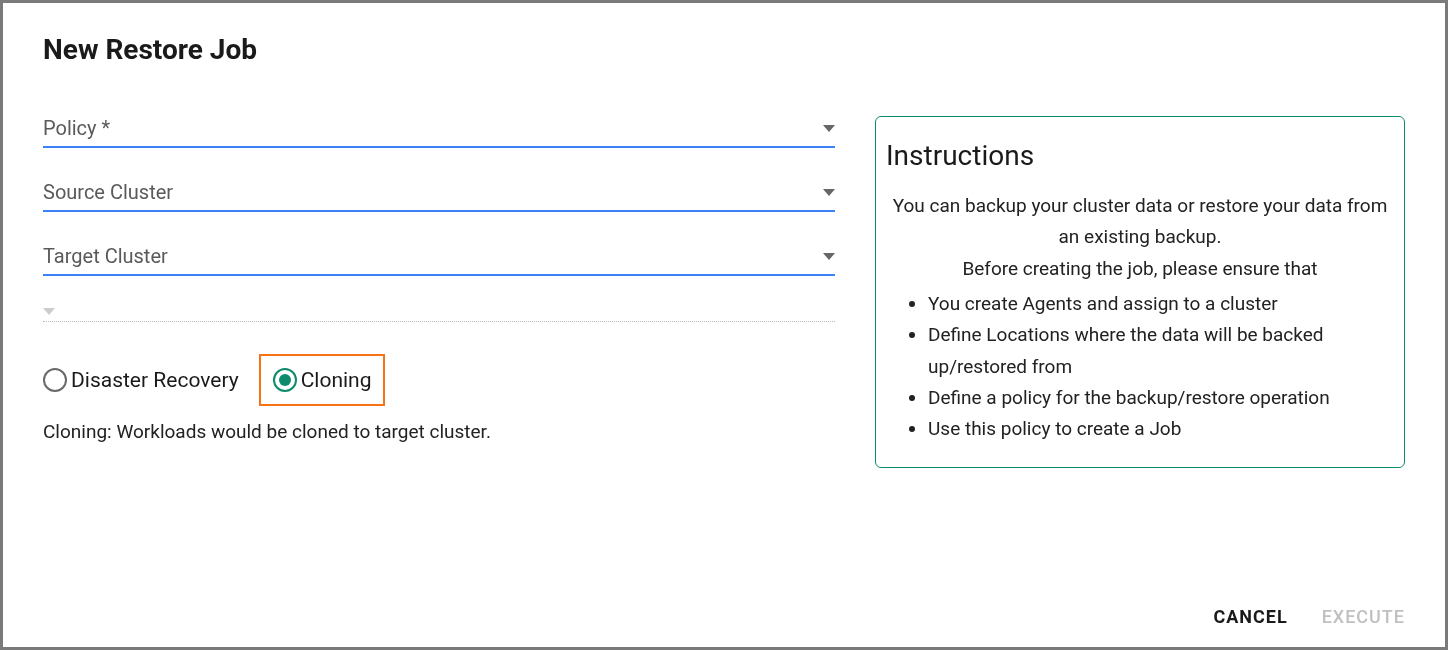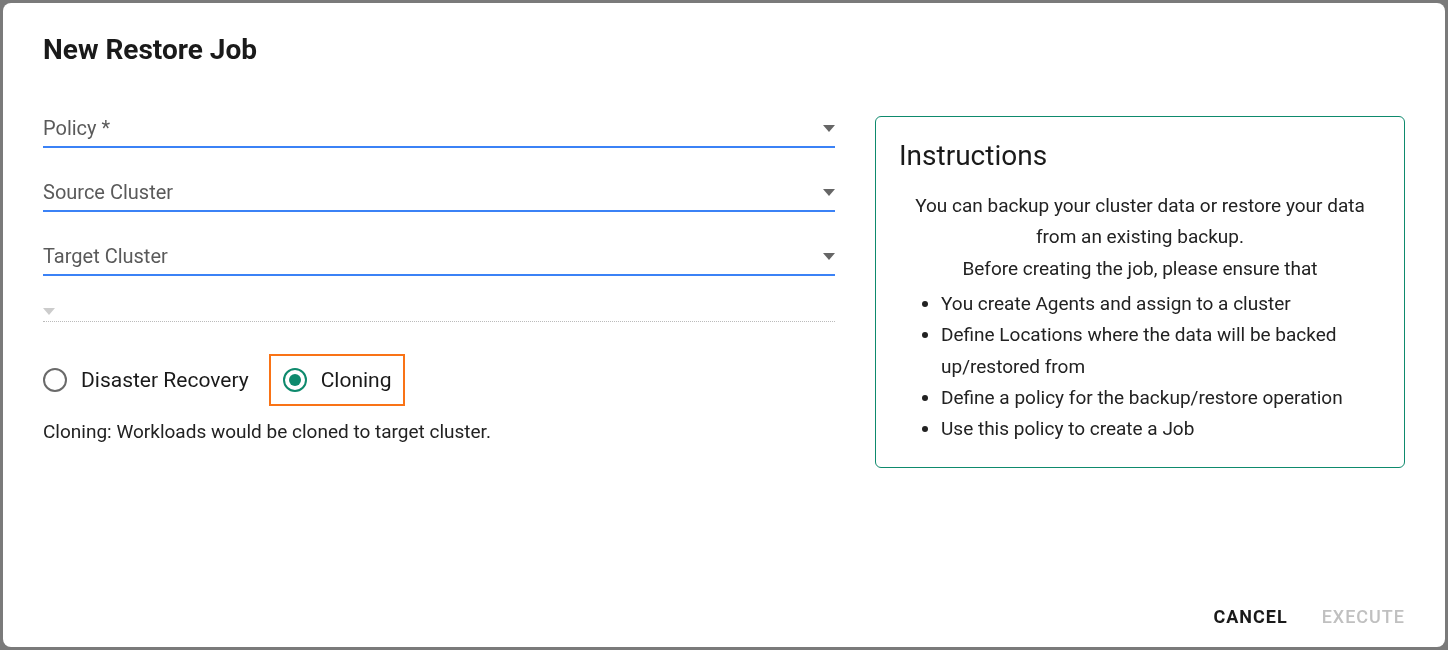--- a/index.html
+++ b/index.html
@@ -7,21 +7,21 @@
       font-family: Roboto, Arial, sans-serif;
       background: #7a7a7a;
       width: 1448px;
       height: 650px;
       padding: 3px;
     }
     .dialog {
       background: #fff;
       width: 100%;
       height: 100%;
-      border-radius: 8px;
+      border-radius: 0;
       padding: 30px 40px 20px 40px;
       display: flex;
       flex-direction: column;
     }
     .dialog-title {
       font-size: 28px;
       font-weight: 700;
       color: #1a1a1a;
       margin-bottom: 50px;
     }
@@ -72,21 +72,21 @@
       margin-bottom: 14px;
     }
     .radio-row {
       display: flex;
       align-items: center;
       gap: 20px;
     }
     .radio-option {
       display: flex;
       align-items: center;
-      gap: 14px;
+      gap: 4px;
       cursor: pointer;
       font-size: 21px;
       color: #1a1a1a;
     }
     .radio-outer {
       width: 24px; height: 24px;
       border: 2.5px solid #6a6a6a;
       border-radius: 50%;
       display: flex;
       align-items: center;
@@ -108,21 +108,21 @@
     }
     .restore-type-desc {
       font-size: 19px;
       color: #222;
       margin-top: 14px;
     }
     .instructions-panel {
       width: 530px;
       border: 1px solid #0e8a6d;
       border-radius: 6px;
-      padding: 22px 23px;
+      padding: 22px 10px;
       align-self: flex-start;
     }
     .instructions-title {
       font-size: 28px;
       font-weight: 400;
       color: #1a1a1a;
       margin-bottom: 18px;
     }
     .instructions-text {
       font-size: 19px;

